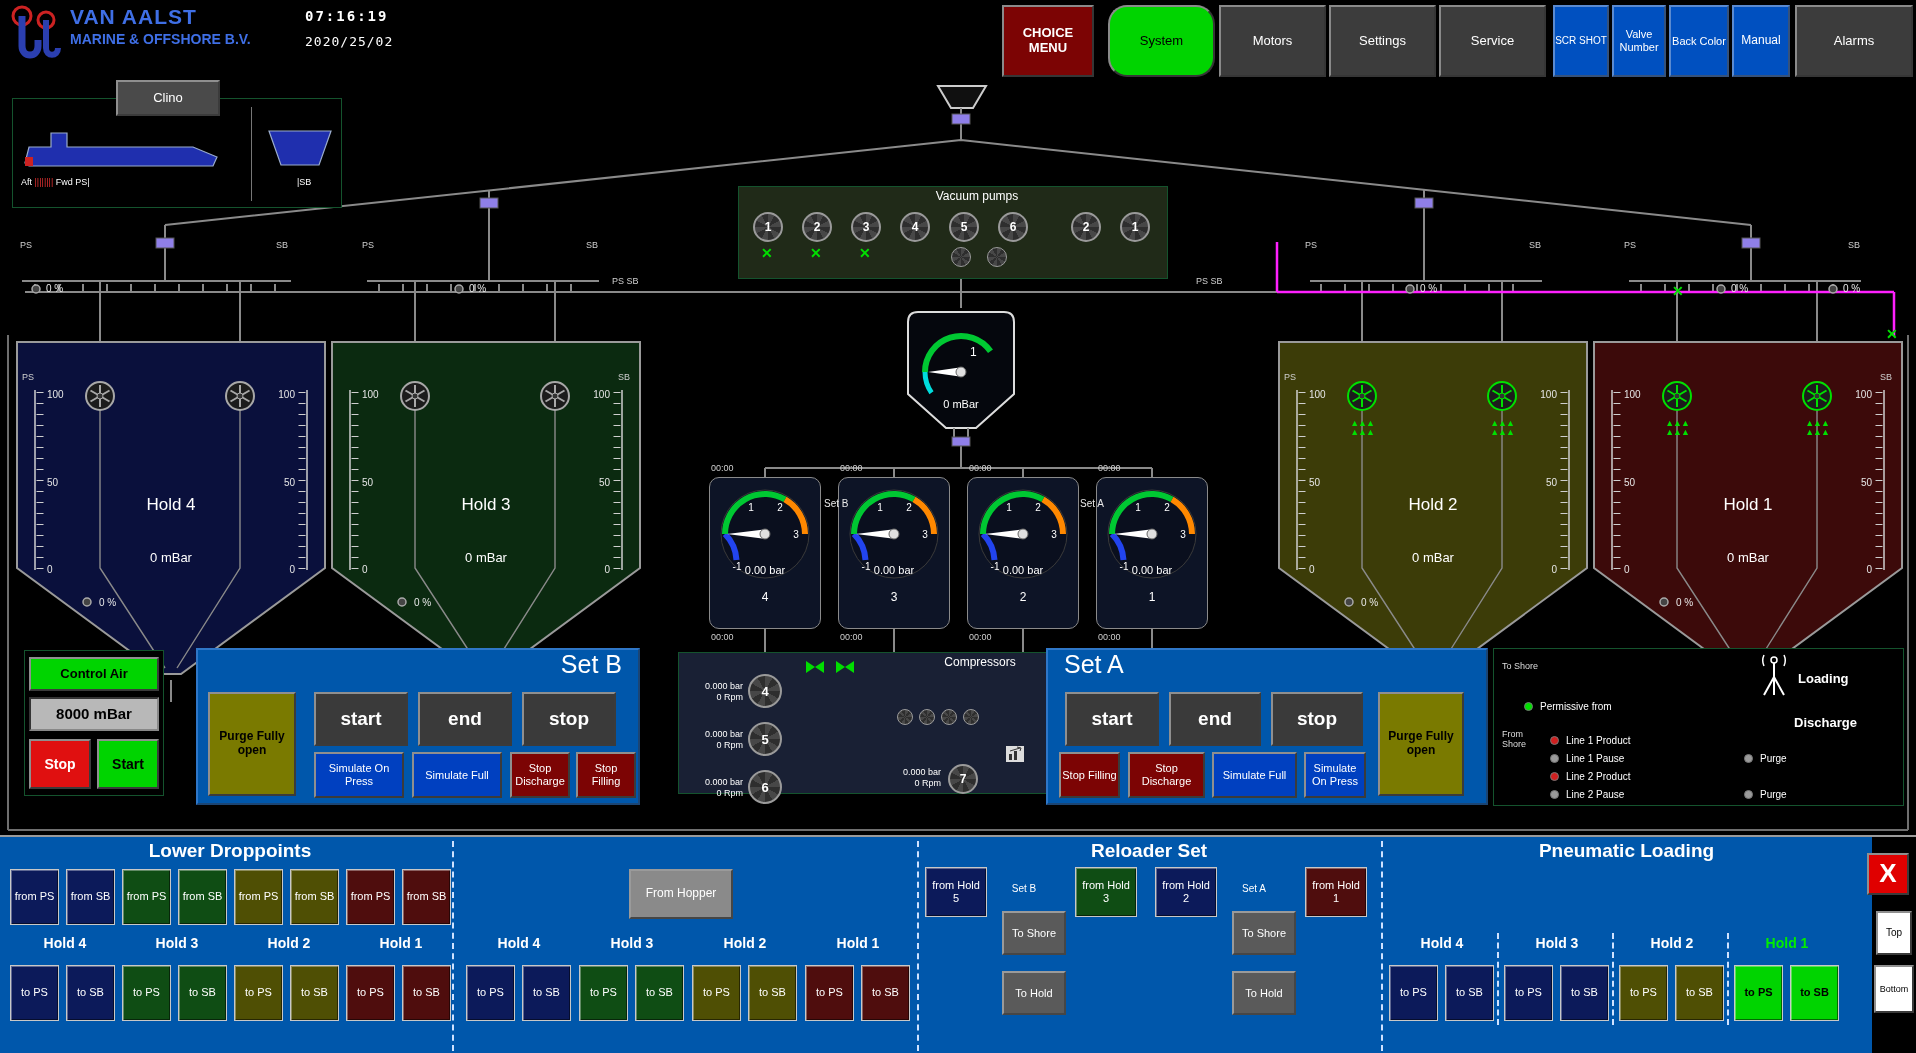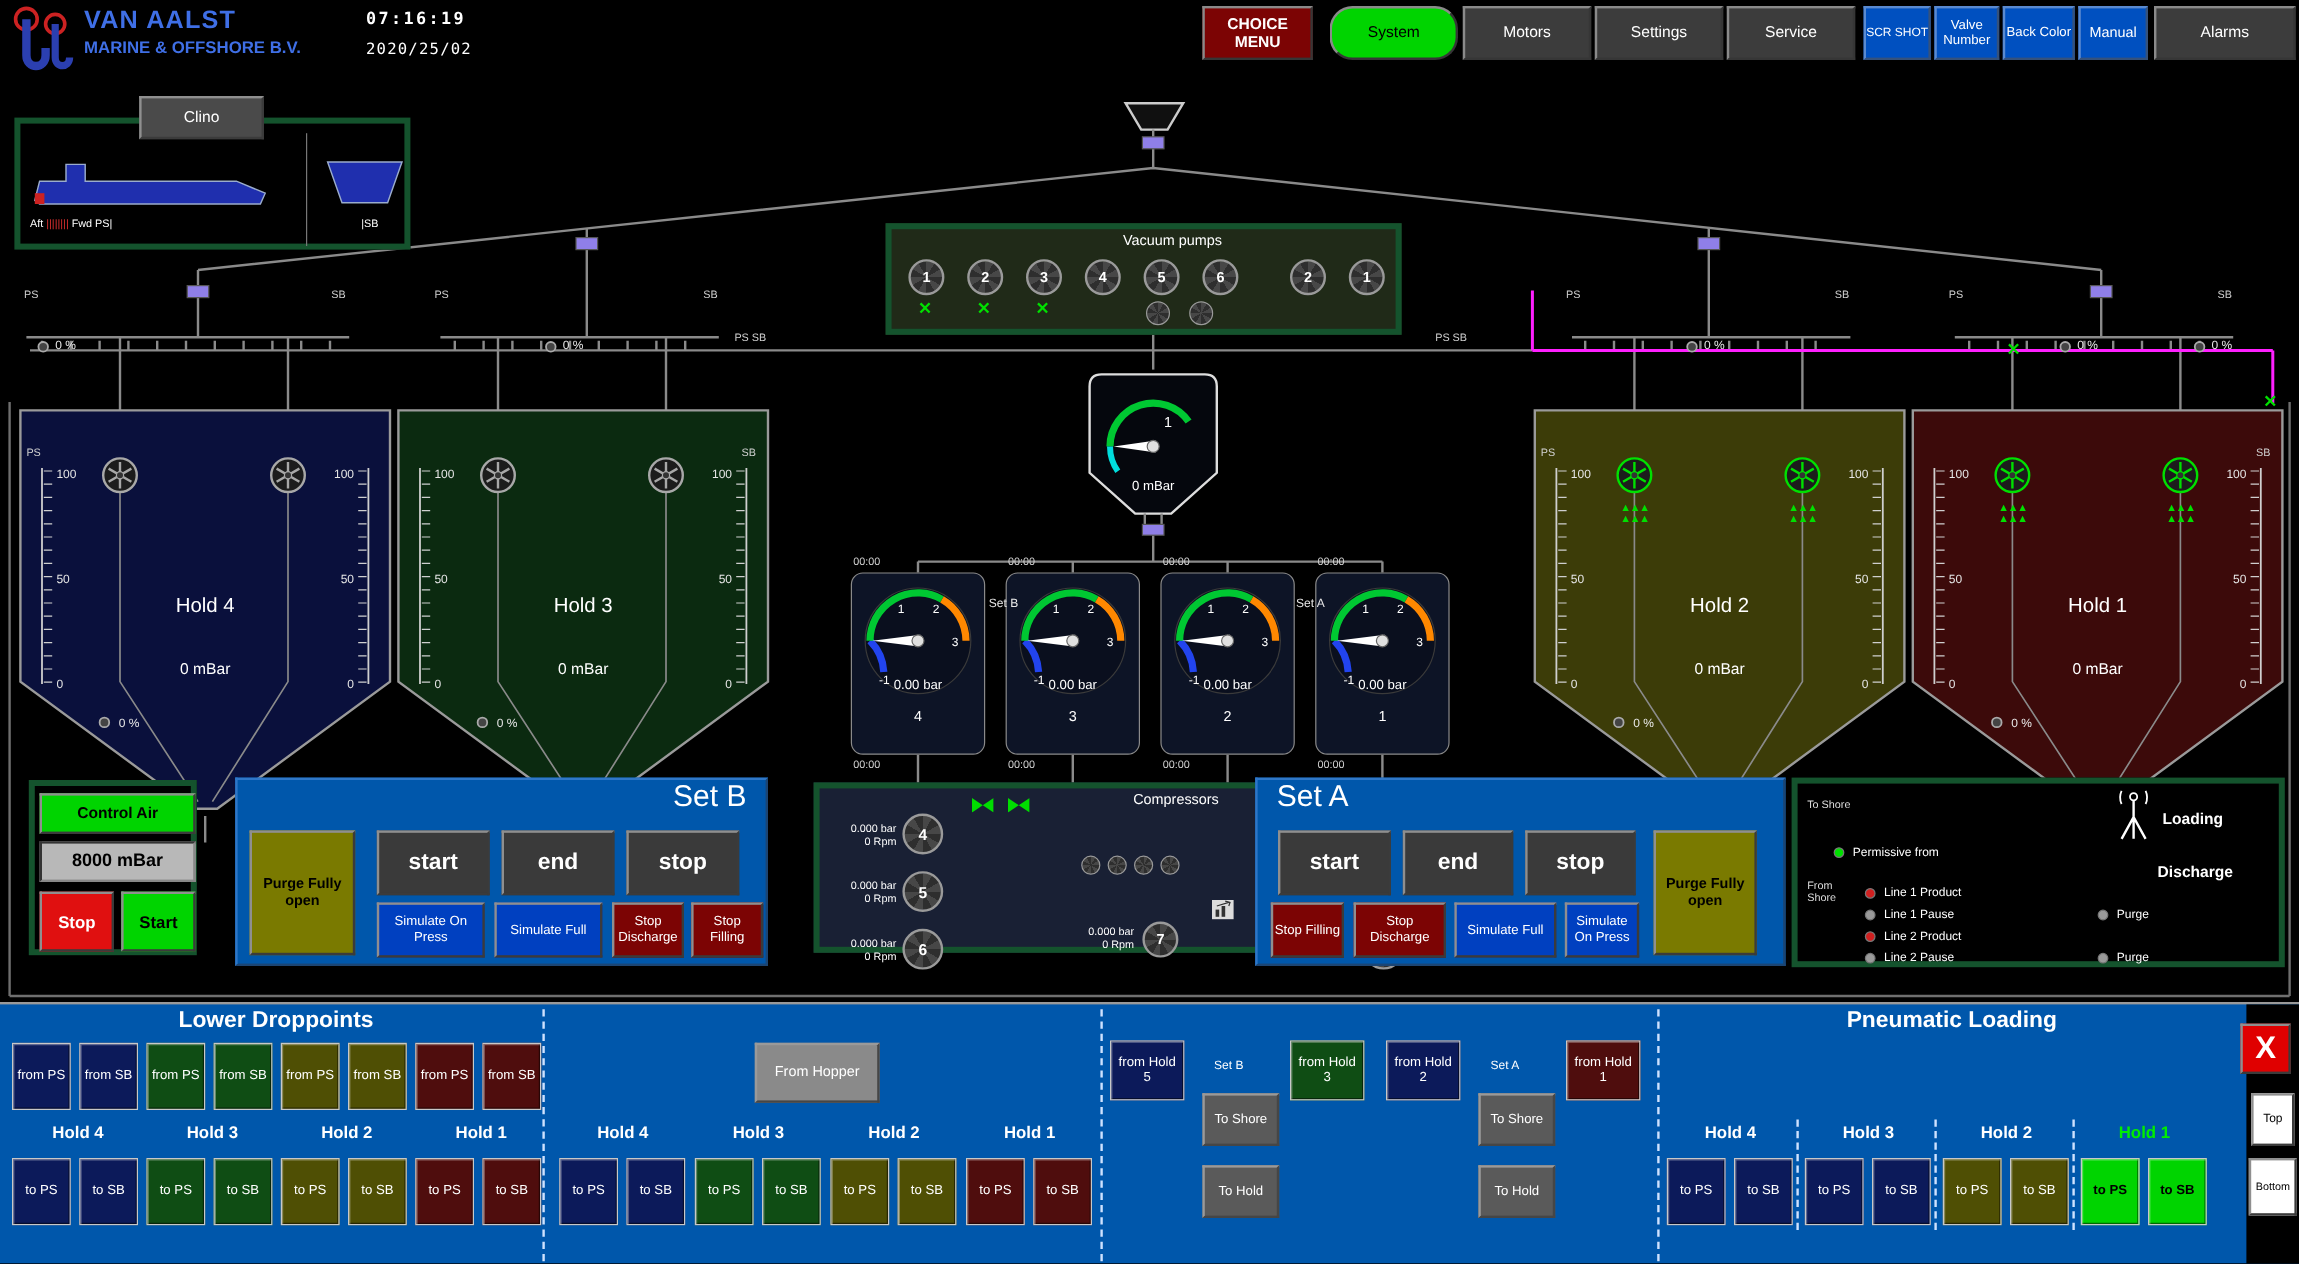--- a/index.html
+++ b/index.html
@@ -6,21 +6,21 @@
   body { background:#000; font-family:"Liberation Sans", sans-serif; color:#fff; }
   #screen { position:relative; width:1916px; height:1053px; background:#000; overflow:hidden; }
   .abs { position:absolute; }
 
   
   #topbar { left:0; top:0; width:1916px; height:66px; background:#000; z-index:6; }
   .brand1 { position:absolute; left:70px; top:5px; font-size:21px; font-weight:bold; color:var(--brand-blue); letter-spacing:1px; }
   .brand2 { position:absolute; left:70px; top:31px; font-size:14px; font-weight:bold; color:var(--brand-blue); }
   .clock  { position:absolute; left:305px; top:8px; font-family:"DejaVu Sans Mono", monospace; font-size:14px; font-weight:bold; letter-spacing:2px; }
   .dateline { position:absolute; left:305px; top:34px; font-family:"DejaVu Sans Mono", monospace; font-size:13px; letter-spacing:1px; }
-  .tb-group { position:absolute; left:1002px; top:5px; display:flex; align-items:stretch; height:45px; }
+  .tb-group { position:absolute; left:1002px; top:5px; display:flex; align-items:stretch; height:72px; }
   .tbtn { display:flex; align-items:center; justify-content:center; text-align:center; font-size:13px; line-height:1.15; border:2px outset #8a8a8a; cursor:pointer; }
   .tb-choice { width:92px; background:var(--dark-red); color:#fff; font-weight:bold; margin-right:14px; }
   .tb-green  { width:107px; background:var(--bright-green); color:#000; margin-right:4px;border-radius:19px; }
   .tb-gray   { width:107px; background:#3c3c3c; color:#fff; margin-right:3px; }
   .tb-blue   { background:#0050c0; color:#fff; font-size:11px; margin-right:3px; border-color:#5a8ad0; }
   .tb-alarms { width:118px; background:#3c3c3c; color:#fff; margin-left:2px; margin-right:0; }
 
   
   #pipes { left:0; top:0; z-index:1; pointer-events:none; }
   .pipe { stroke:#8a8a8a; stroke-width:2; fill:none; }
@@ -45,21 +45,21 @@
   .hold-press { fill:#fff; font-size:13px; text-anchor:middle; }
   .pcttext { fill:#e8e8e8; font-size:10px; }
   .fan-body { fill:#1c1c1c; }
   .fan.gray .fan-body, .fan.gray .fan-blades, .fan.gray .fan-hub { stroke:#a8a8a8; }
   .fan.green .fan-body, .fan.green .fan-blades, .fan.green .fan-hub { stroke:#00e000; }
   .fan .fan-blades { fill:none; stroke-width:2; }
   .fan .fan-hub { fill:#333; }
   .fan-arrows { fill:#00e000; font-size:9px; text-anchor:middle; letter-spacing:-1px; }
 
   
-  .panel { position:absolute; border:5px solid #14532d; background:#000; z-index:2;padding-left:48px; }
+  .panel { position:absolute; border:1px solid #14532d; background:#000; z-index:2;padding-left:48px; }
   .panel-title { width:100%; text-align:center; font-size:12px; color:#fff; padding-top:2px; }
   .pump { position:absolute; border-radius:50%; border:2px solid #9a9a9a; color:#fff; font-weight:bold;
           display:flex; align-items:center; justify-content:center;
           background:repeating-conic-gradient(#474747 0 30deg, #2e2e2e 30deg 60deg); }
   .pump.small { border-width:1.5px; }
   .ptext { position:absolute; font-size:9px; line-height:1.25; color:#fff; }
 
   .dial-box { width:112px; height:152px; background:#0d1426; border:1px solid #8a8a8a; border-radius:10px;
               display:flex; flex-direction:column; align-items:center; z-index:2; }
   .dial-face { fill:#0a0f1e; stroke:#3a3a3a; }
@@ -661,20 +661,21 @@
       <div class="bb c-navy" style="left:70px;top:128px">to SB</div>
       <div class="bb c-green" style="left:127px;top:128px">to PS</div>
       <div class="bb c-green" style="left:183px;top:128px">to SB</div>
       <div class="bb c-olive" style="left:240px;top:128px">to PS</div>
       <div class="bb c-olive" style="left:296px;top:128px">to SB</div>
       <div class="bb c-maroon" style="left:353px;top:128px">to PS</div>
       <div class="bb c-maroon" style="left:409px;top:128px">to SB</div>
     </div>
 
     <div class="bsec" style="left:917px;width:464px">
+      <div class="sec-title">Reloader Set</div>
       <div class="bb c-navy" style="left:8px;top:30px;width:62px;height:50px">from Hold 5</div>
       <div class="setlbl" style="left:85px;top:46px">Set  B</div>
       <div class="bb c-green" style="left:158px;top:30px;width:62px;height:50px">from Hold 3</div>
       <div class="bb c-navy" style="left:238px;top:30px;width:62px;height:50px">from Hold 2</div>
       <div class="setlbl" style="left:315px;top:46px">Set  A</div>
       <div class="bb c-maroon" style="left:388px;top:30px;width:62px;height:50px">from Hold 1</div>
       <div class="btn graybtn" style="left:85px;top:74px;width:64px;height:44px">To Shore</div>
       <div class="btn graybtn" style="left:315px;top:74px;width:64px;height:44px">To Shore</div>
       <div class="btn graybtn" style="left:85px;top:134px;width:64px;height:44px">To Hold</div>
       <div class="btn graybtn" style="left:315px;top:134px;width:64px;height:44px">To Hold</div>

